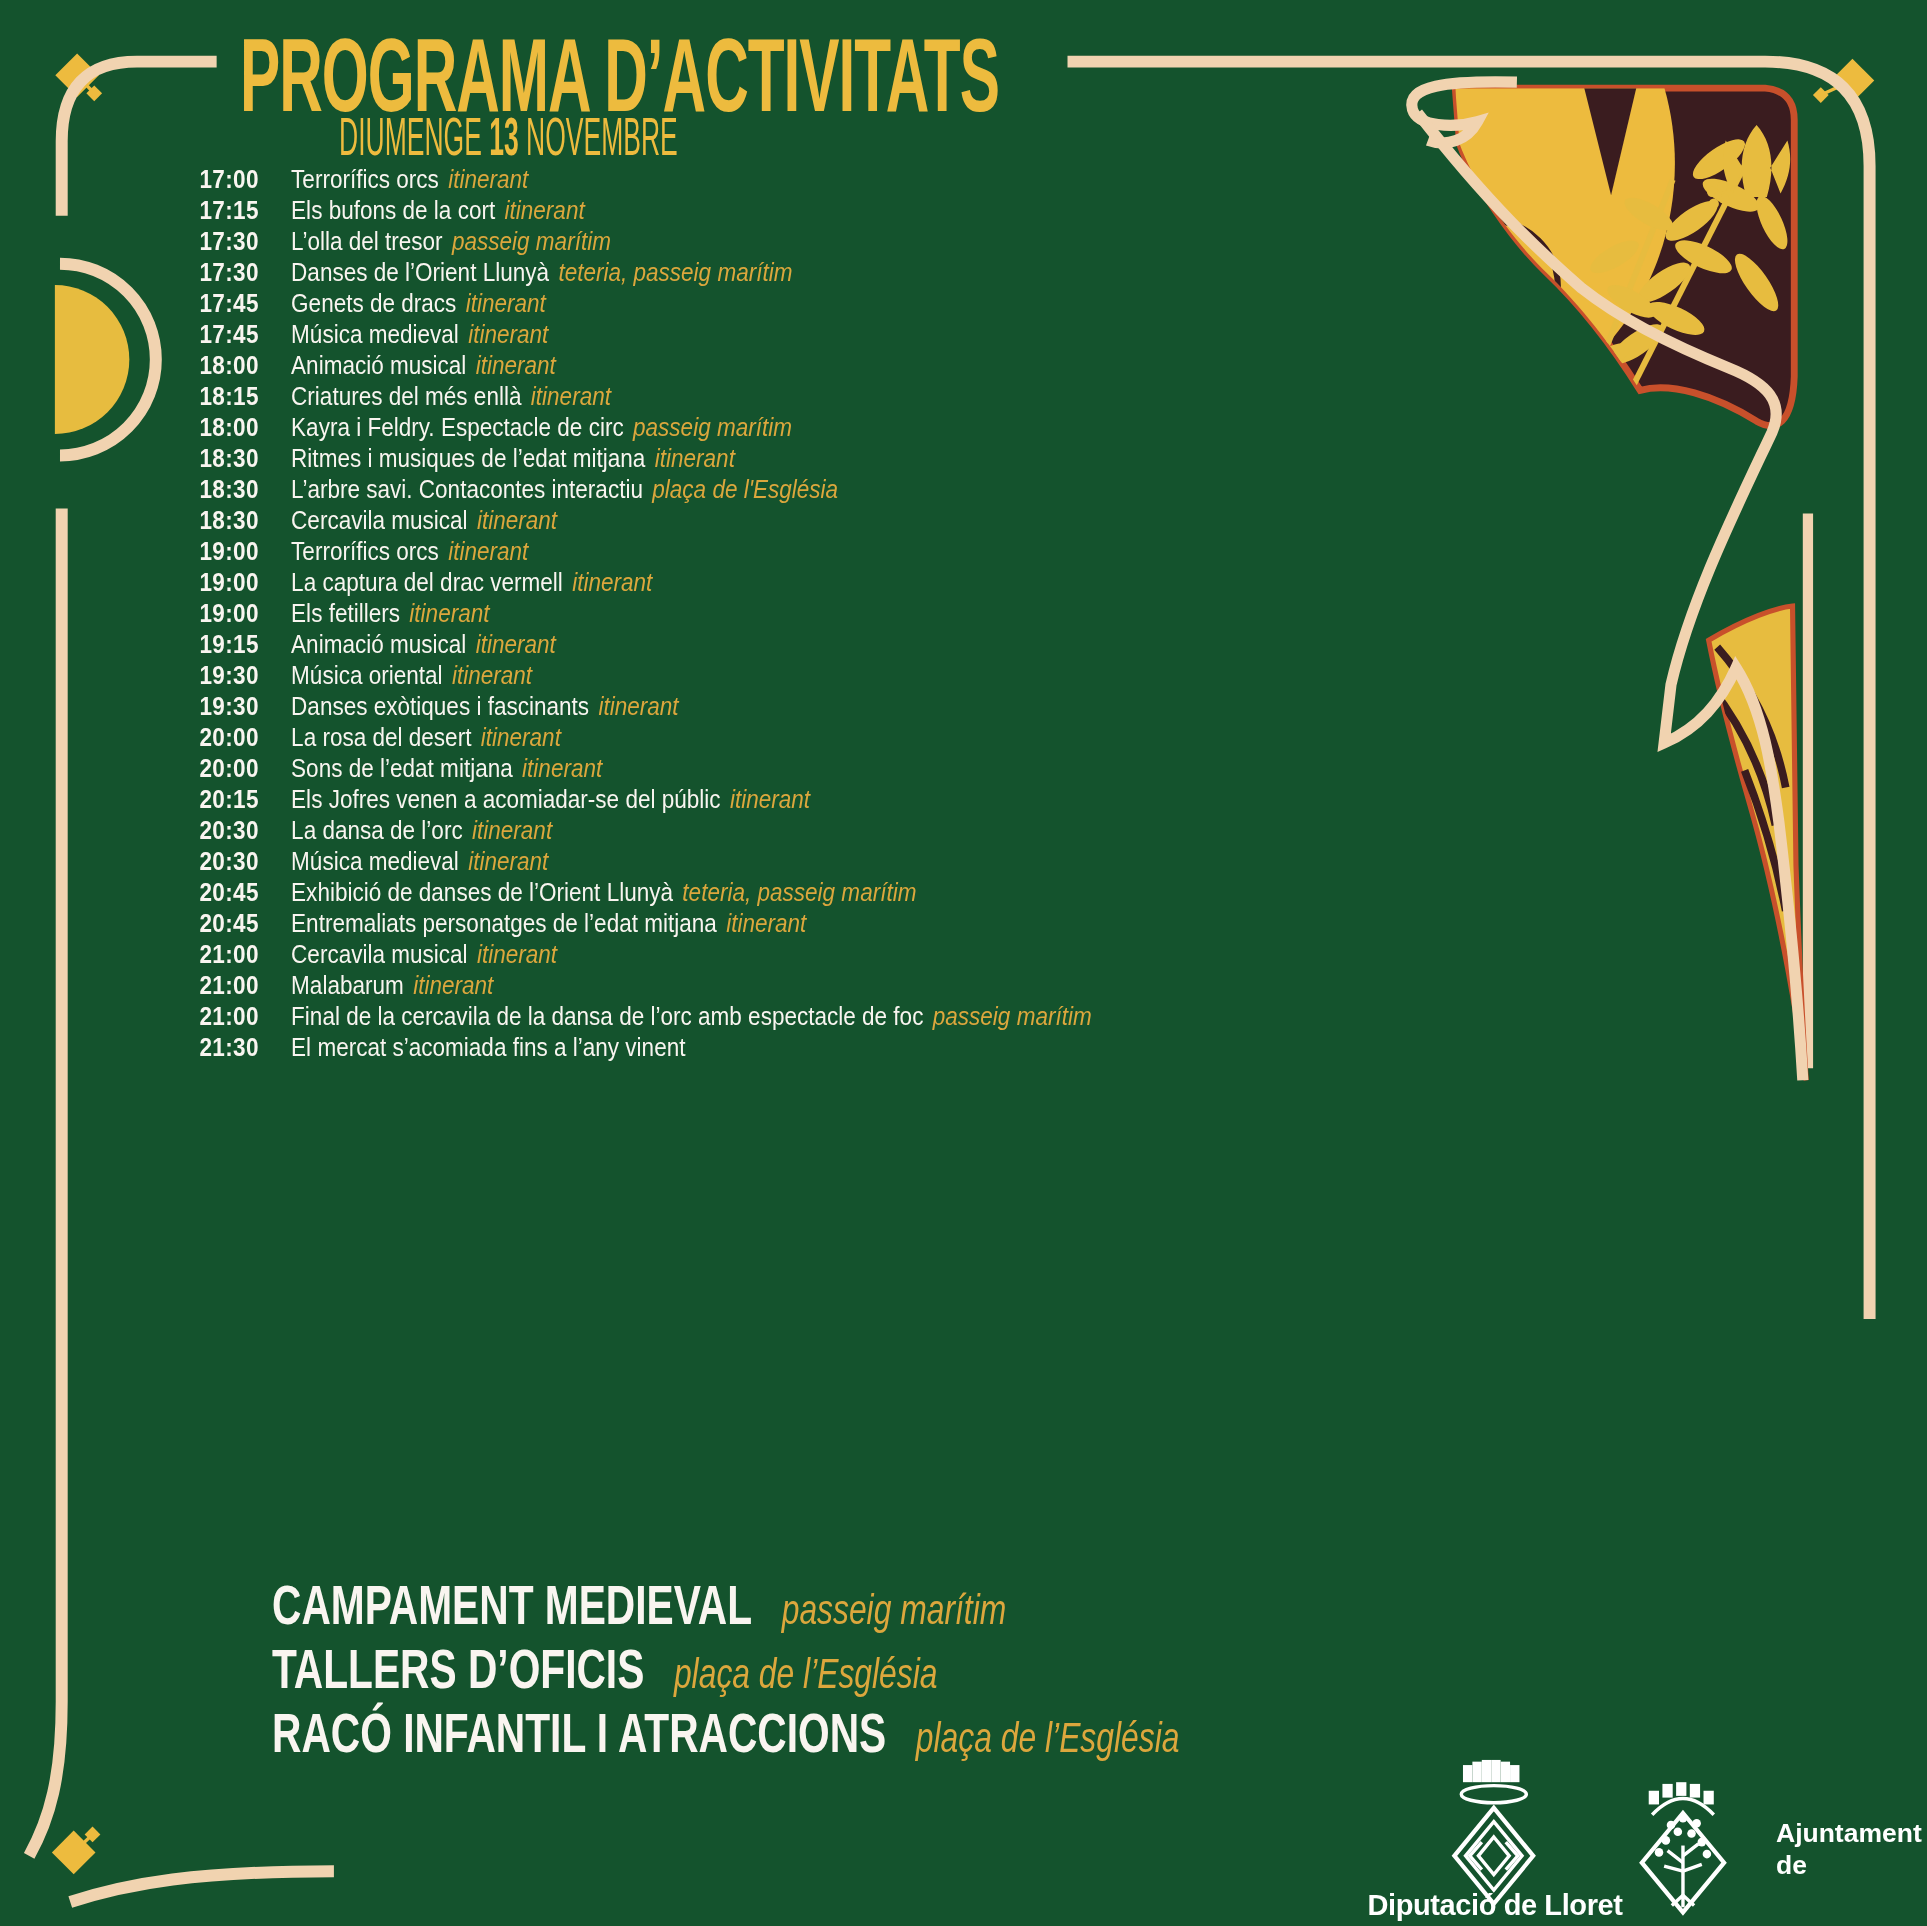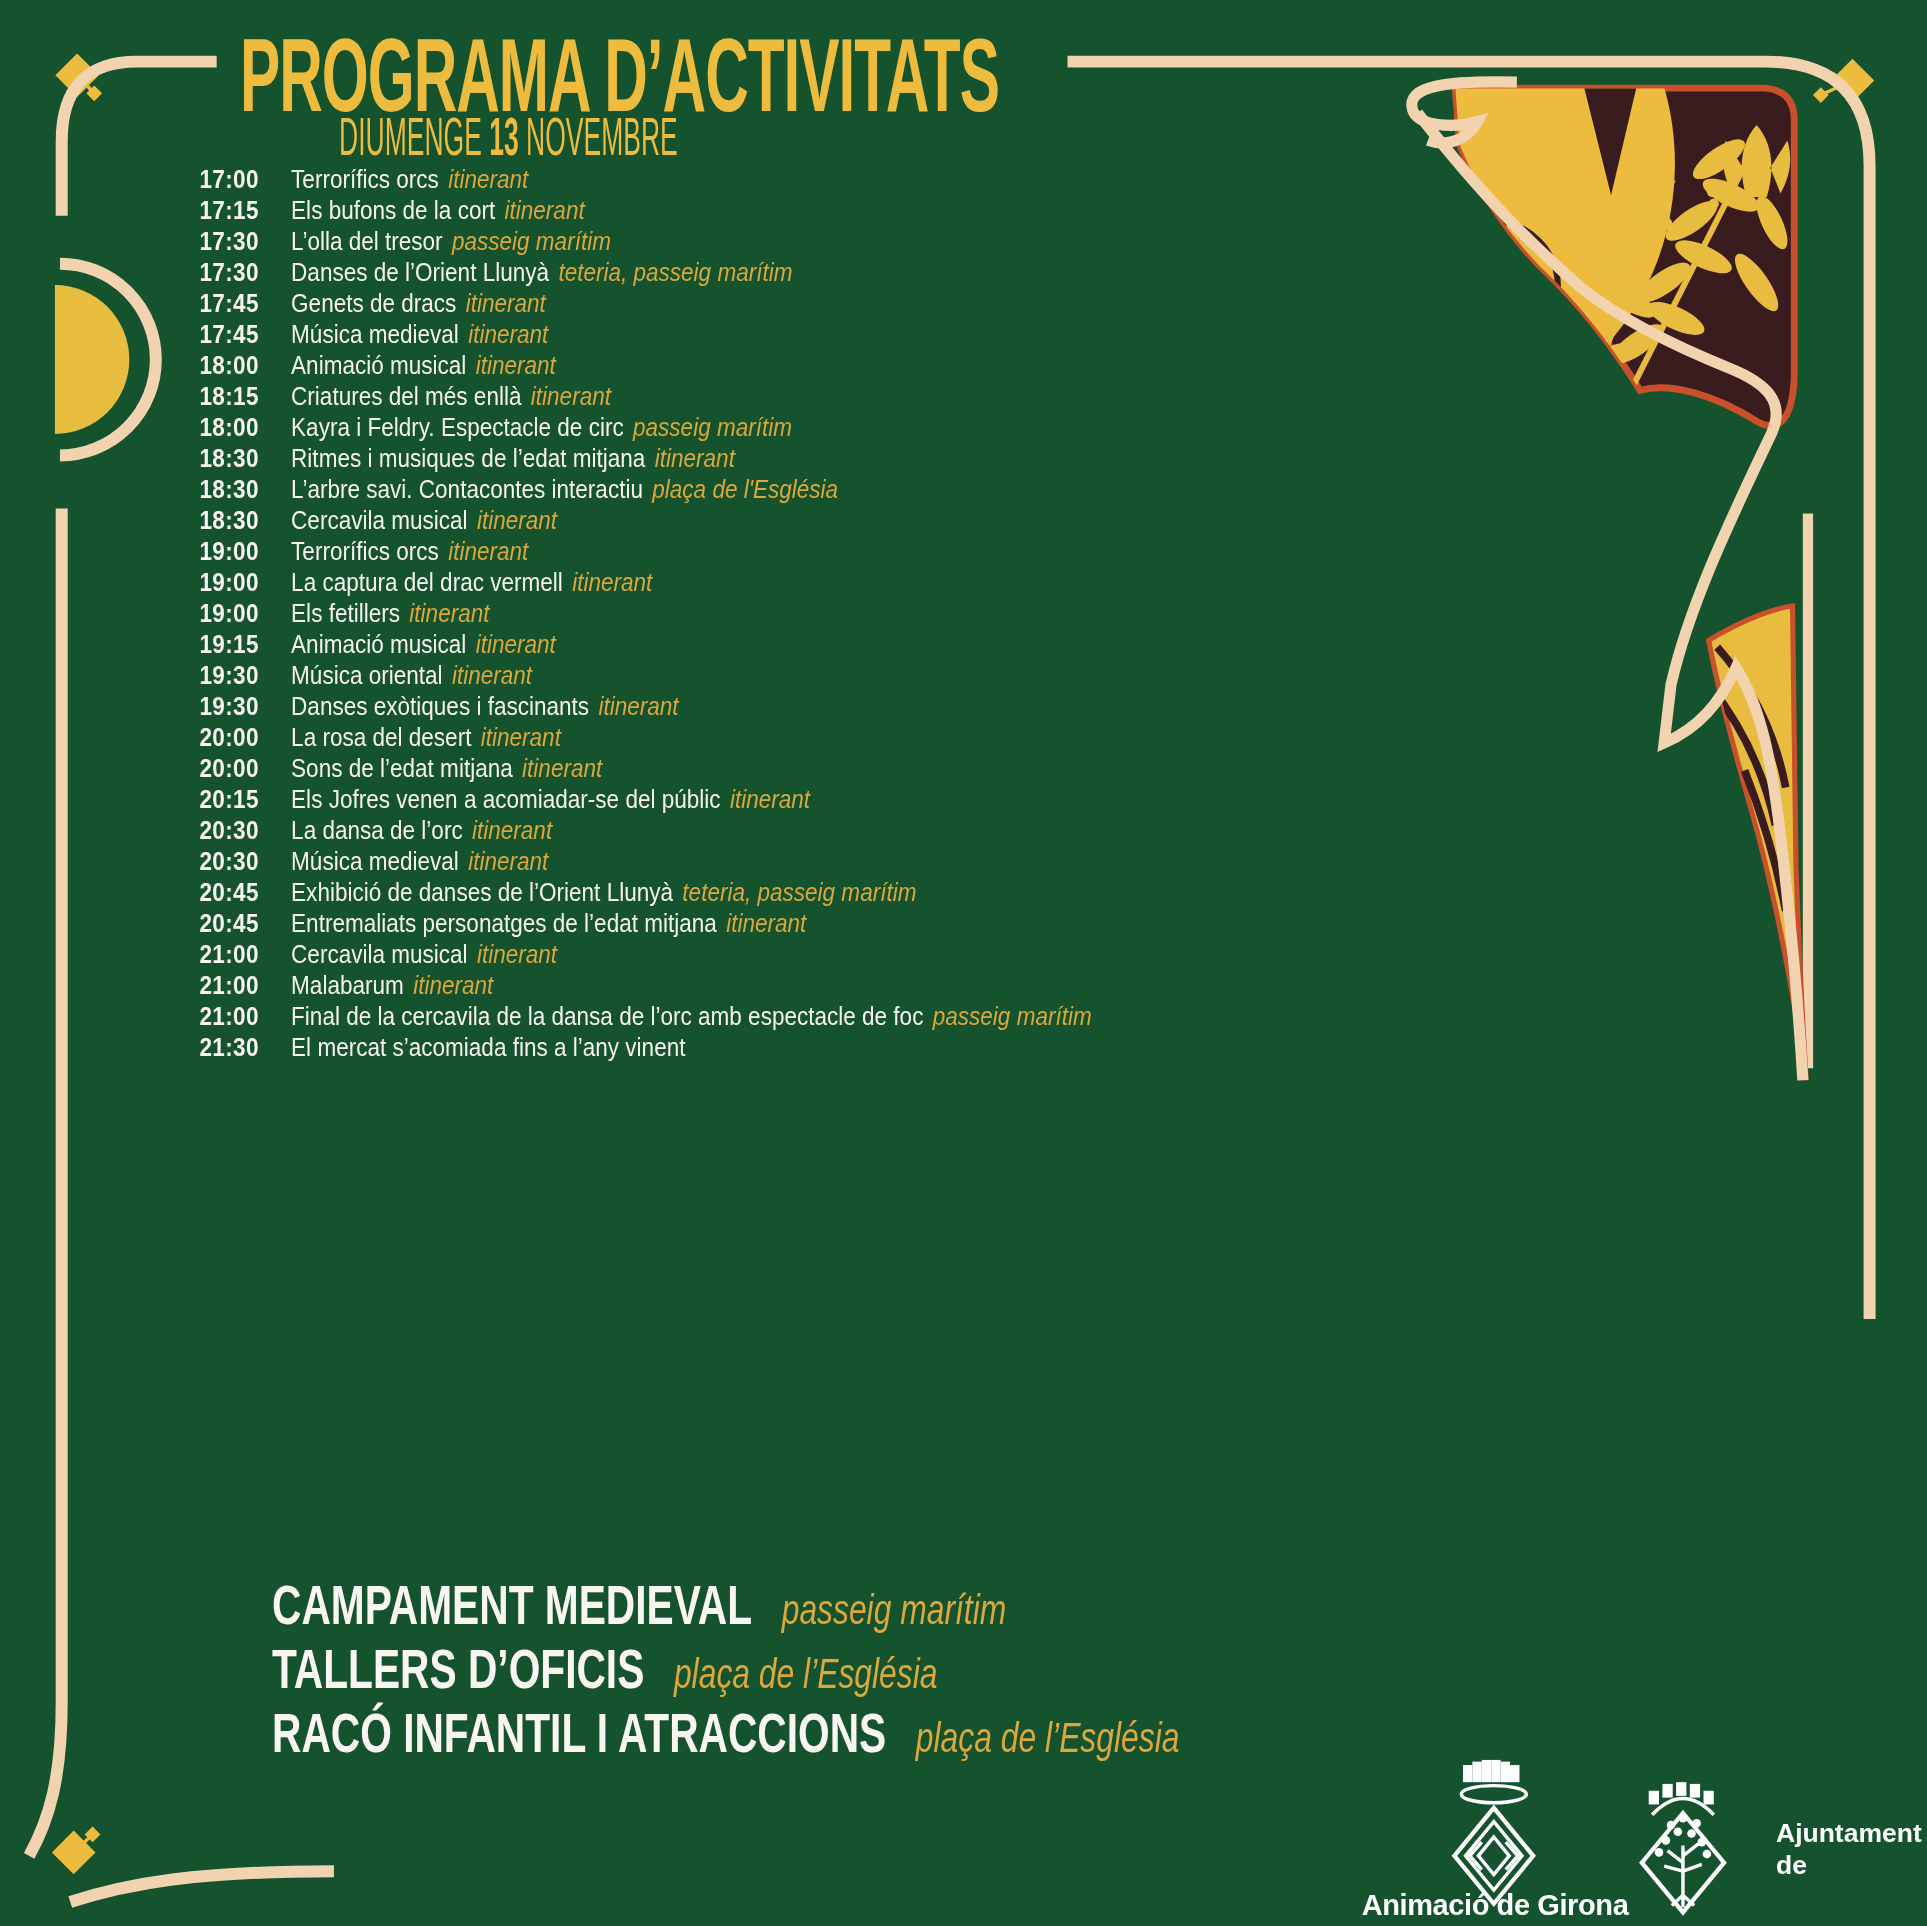--- a/index.html
+++ b/index.html
@@ -394,21 +394,21 @@
     <span class="vtitle">TALLERS D’OFICIS</span>
     <span class="vloc">plaça de l’Església</span>
   </div>
 
   <div class="vrow">
     <span class="vtitle">RACÓ INFANTIL I ATRACCIONS</span>
     <span class="vloc">plaça de l’Església</span>
   </div>
 </div>
 
-  <div class="layer girona-name">Animació de Girona</div>
+  <div class="layer girona-name">Diputació de Lloret</div>
 
   <div class="layer lloret-text">
     <div class="l1">Ajuntament de</div>
     <div class="l2">Lloret de Mar</div>
     <div class="l3">Promoció Econòmica</div>
 
   </div>
 </div>
 
 

